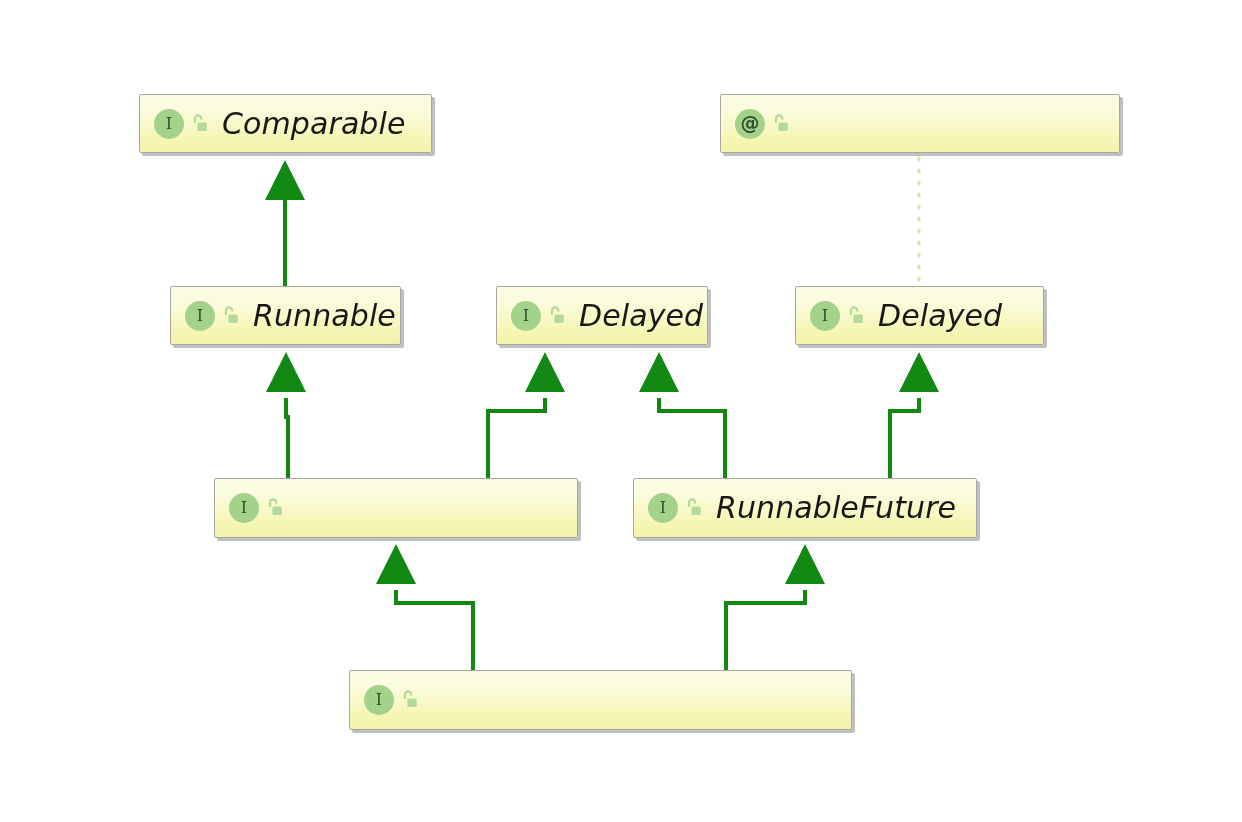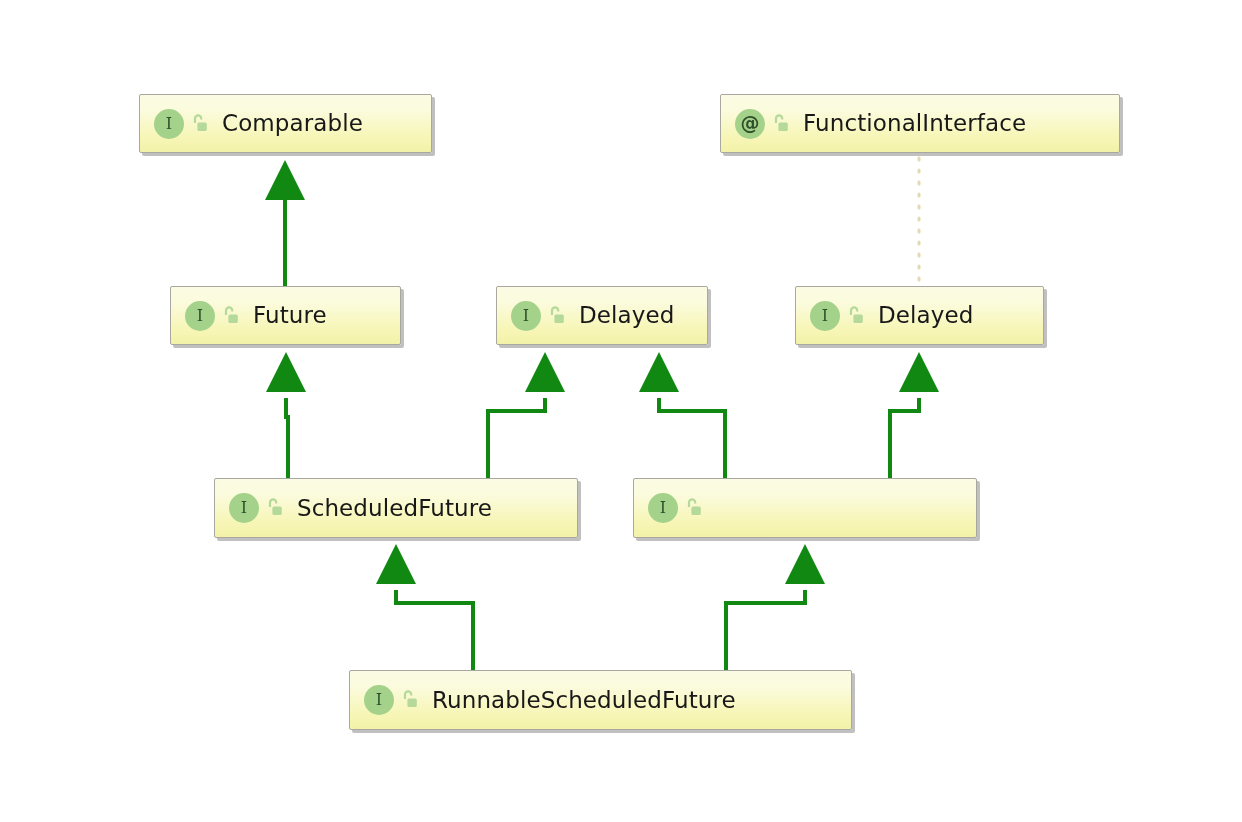--- a/index.html
+++ b/index.html
@@ -61,24 +61,25 @@
     width: 20px;
     height: 22px;
     margin-right: 12px;
     display: flex;
     align-items: center;
     justify-content: center;
   }
   .node-label {
     flex: 1 1 auto;
     color: #181818;
-    font-size: 23px;
+    font-size: 30px;
     line-height: 1;
     letter-spacing: 0.1px;
     white-space: nowrap;
+    font-style: italic;
   }
 </style>
 </head>
 <body>
 
 <div id="diagram">
 
   <svg id="edge-layer" width="1242" height="822" viewBox="0 0 1242 822" xmlns="http://www.w3.org/2000/svg">
 
     <g>
@@ -133,32 +134,31 @@
   </div>
 
   <div class="uml-node" style="left:720px; top:94px; width:400px; height:59px;">
     <span class="node-icon annotation">@</span>
     <span class="node-lock">
       <svg width="18" height="20" viewBox="0 0 18 20" xmlns="http://www.w3.org/2000/svg">
         <path d="M4 9 L4 4.4 A3.1 3.1 0 0 1 10.2 4.4 L10.2 5.6" fill="none" stroke="#b5d99a" stroke-width="2.2"></path>
         <rect x="6.4" y="8.6" width="9.4" height="8.4" rx="1.6" fill="#b5d99a"></rect>
       </svg>
     </span>
-    <span class="node-label">FunctionalInterface</span>
   </div>
 
   <div class="uml-node" style="left:170px; top:286px; width:231px; height:59px;">
     <span class="node-icon">I</span>
     <span class="node-lock">
       <svg width="18" height="20" viewBox="0 0 18 20" xmlns="http://www.w3.org/2000/svg">
         <path d="M4 9 L4 4.4 A3.1 3.1 0 0 1 10.2 4.4 L10.2 5.6" fill="none" stroke="#b5d99a" stroke-width="2.2"></path>
         <rect x="6.4" y="8.6" width="9.4" height="8.4" rx="1.6" fill="#b5d99a"></rect>
       </svg>
     </span>
-    <span class="node-label">Future</span>
+    <span class="node-label">Runnable</span>
   </div>
 
   <div class="uml-node" style="left:496px; top:286px; width:212px; height:59px;">
     <span class="node-icon">I</span>
     <span class="node-lock">
       <svg width="18" height="20" viewBox="0 0 18 20" xmlns="http://www.w3.org/2000/svg">
         <path d="M4 9 L4 4.4 A3.1 3.1 0 0 1 10.2 4.4 L10.2 5.6" fill="none" stroke="#b5d99a" stroke-width="2.2"></path>
         <rect x="6.4" y="8.6" width="9.4" height="8.4" rx="1.6" fill="#b5d99a"></rect>
       </svg>
     </span>
@@ -177,37 +177,36 @@
   </div>
 
   <div class="uml-node" style="left:214px; top:478px; width:364px; height:60px;">
     <span class="node-icon">I</span>
     <span class="node-lock">
       <svg width="18" height="20" viewBox="0 0 18 20" xmlns="http://www.w3.org/2000/svg">
         <path d="M4 9 L4 4.4 A3.1 3.1 0 0 1 10.2 4.4 L10.2 5.6" fill="none" stroke="#b5d99a" stroke-width="2.2"></path>
         <rect x="6.4" y="8.6" width="9.4" height="8.4" rx="1.6" fill="#b5d99a"></rect>
       </svg>
     </span>
-    <span class="node-label">ScheduledFuture</span>
   </div>
 
   <div class="uml-node" style="left:633px; top:478px; width:344px; height:60px;">
     <span class="node-icon">I</span>
     <span class="node-lock">
       <svg width="18" height="20" viewBox="0 0 18 20" xmlns="http://www.w3.org/2000/svg">
         <path d="M4 9 L4 4.4 A3.1 3.1 0 0 1 10.2 4.4 L10.2 5.6" fill="none" stroke="#b5d99a" stroke-width="2.2"></path>
         <rect x="6.4" y="8.6" width="9.4" height="8.4" rx="1.6" fill="#b5d99a"></rect>
       </svg>
     </span>
+    <span class="node-label">RunnableFuture</span>
   </div>
 
   <div class="uml-node" style="left:349px; top:670px; width:503px; height:60px;">
     <span class="node-icon">I</span>
     <span class="node-lock">
       <svg width="18" height="20" viewBox="0 0 18 20" xmlns="http://www.w3.org/2000/svg">
         <path d="M4 9 L4 4.4 A3.1 3.1 0 0 1 10.2 4.4 L10.2 5.6" fill="none" stroke="#b5d99a" stroke-width="2.2"></path>
         <rect x="6.4" y="8.6" width="9.4" height="8.4" rx="1.6" fill="#b5d99a"></rect>
       </svg>
     </span>
-    <span class="node-label">RunnableScheduledFuture</span>
   </div>
 
 </div>
 
 </body></html>

